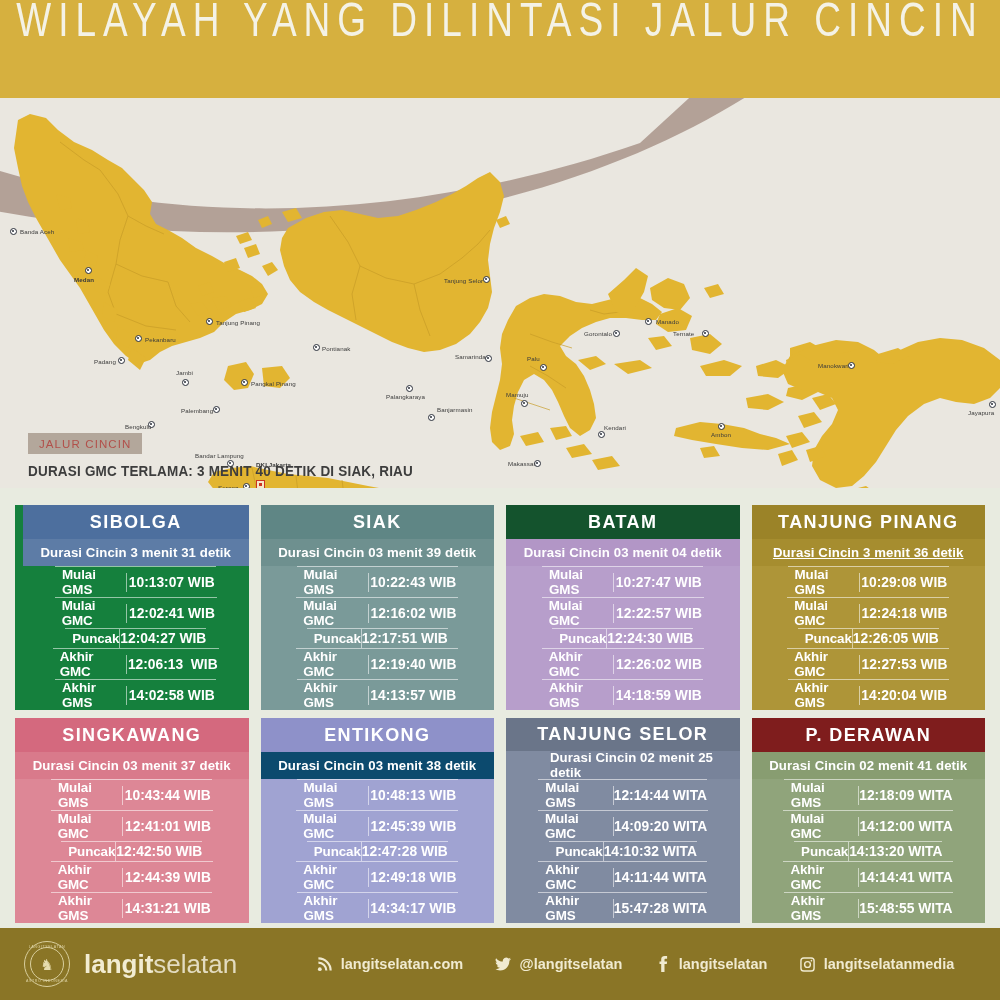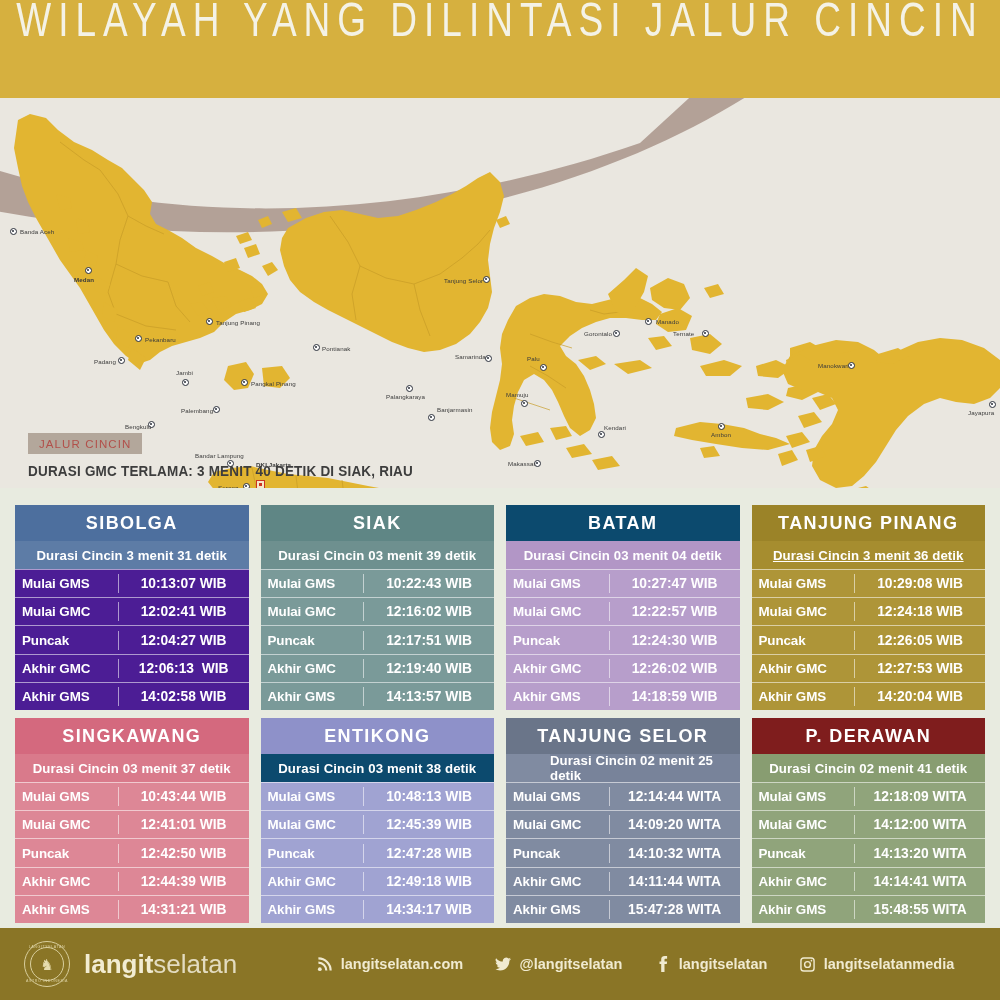--- a/index.html
+++ b/index.html
@@ -123,21 +123,21 @@
     transform:none;
   }
   .card-sub {
     height:28px;
     display:flex; align-items:center; justify-content:center;
     font-size:13.2px;
     font-weight:bold;
     color:#ffffff;
     letter-spacing:.1px;
   }
-  .card-rows { flex:1; display:flex; flex-direction:column; }
+  .card-rows { flex:1; display:flex; flex-direction:column;align-items:center; }
   .card-row {
     flex:1;
     display:flex;
     align-items:center;
     border-top:1px solid rgba(255,255,255,.55);
   }
   .row-label {
     width:44%;
     padding-left:7px;
     font-size:13.4px;
@@ -431,21 +431,21 @@
   <div class="city-label" style="left:968px;top:311px;">Jayapura</div>
 
 </div>
 
 <div class="legend-zone">
   <div class="legend-chip">JALUR CINCIN</div>
   <div class="legend-note">DURASI GMC TERLAMA: 3 MENIT 40 DETIK DI SIAK, RIAU</div>
 </div>
 
 <div class="cards" id="cards-grid">
-    <div class="card" style="background: #4c1d95;">
+    <div class="card" style="background: #15803d; padding-left: 8px;">
       <div class="card-title" style="background: rgb(77, 111, 158);">SIBOLGA</div>
       <div class="card-sub" style="background: rgb(93, 124, 166);">Durasi Cincin 3 menit 31 detik</div>
       <div class="card-rows">
         <div class="card-row">
           <div class="row-label">Mulai GMS</div>
           <div class="row-value">10:13:07 WIB</div>
         </div>
         <div class="card-row">
           <div class="row-label">Mulai GMC</div>
           <div class="row-value">12:02:41 WIB</div>
@@ -484,21 +484,21 @@
           <div class="row-label">Akhir GMC</div>
           <div class="row-value">12:19:40 WIB</div>
         </div>
         <div class="card-row">
           <div class="row-label">Akhir GMS</div>
           <div class="row-value">14:13:57 WIB</div>
         </div>
       </div>
     </div>
     <div class="card" style="background: rgb(183, 158, 203);">
-      <div class="card-title" style="background: #0c4a6e;">BATAM</div>
+      <div class="card-title" style="background: #14532d;">BATAM</div>
       <div class="card-sub" style="background: rgb(178, 150, 198);">Durasi Cincin 03 menit 04 detik</div>
       <div class="card-rows">
         <div class="card-row">
           <div class="row-label">Mulai GMS</div>
           <div class="row-value">10:27:47 WIB</div>
         </div>
         <div class="card-row">
           <div class="row-label">Mulai GMC</div>
           <div class="row-value">12:22:57 WIB</div>
         </div>

